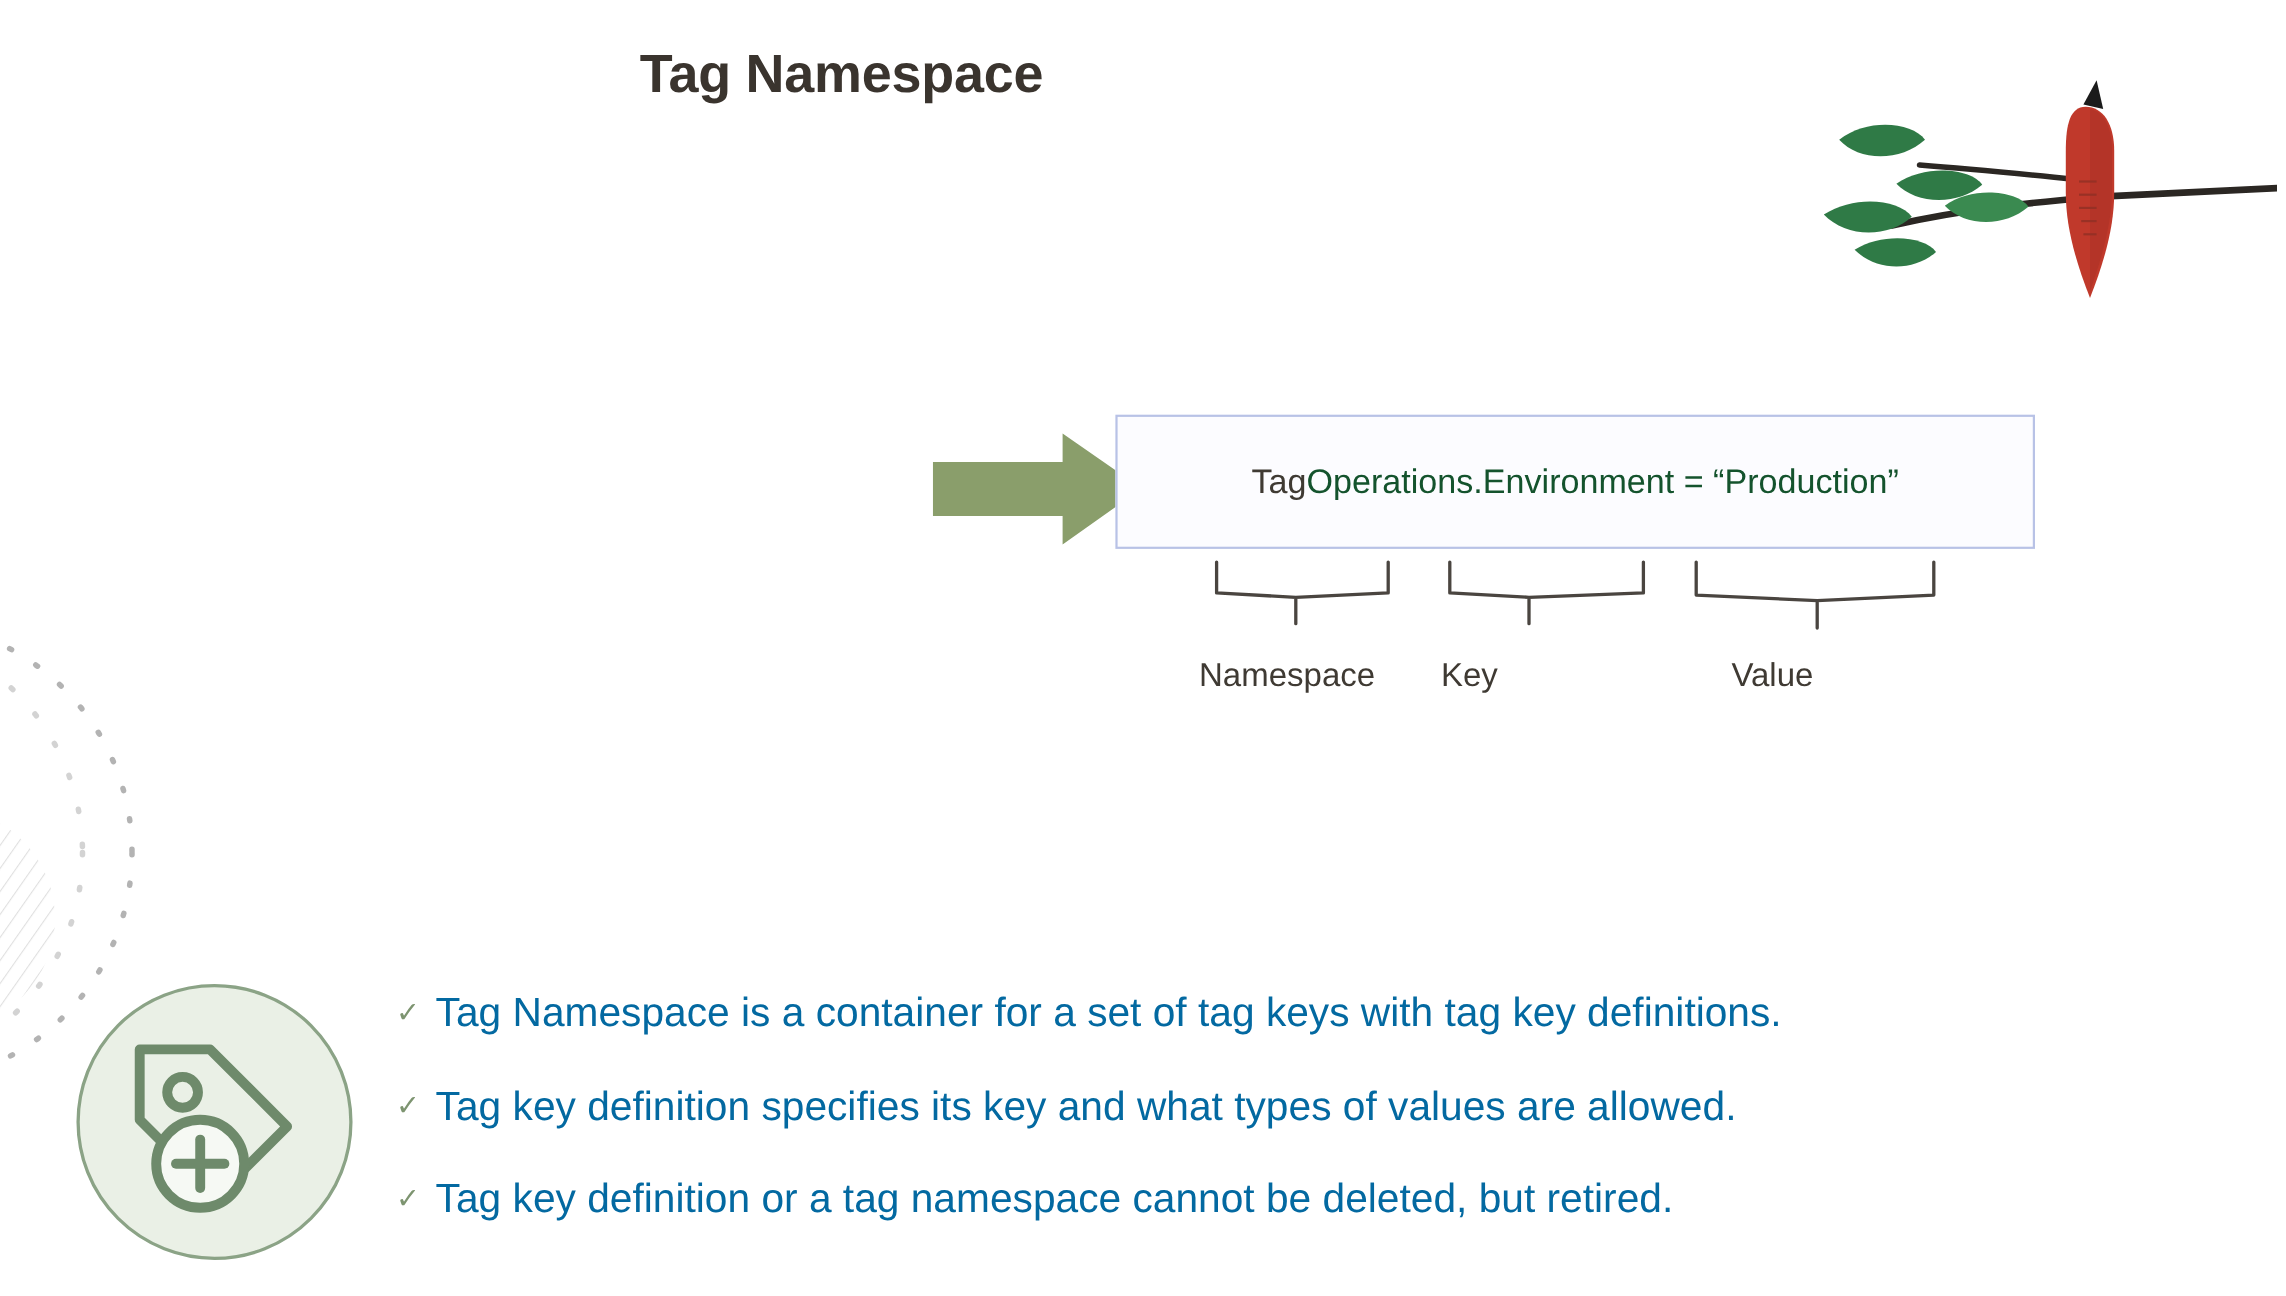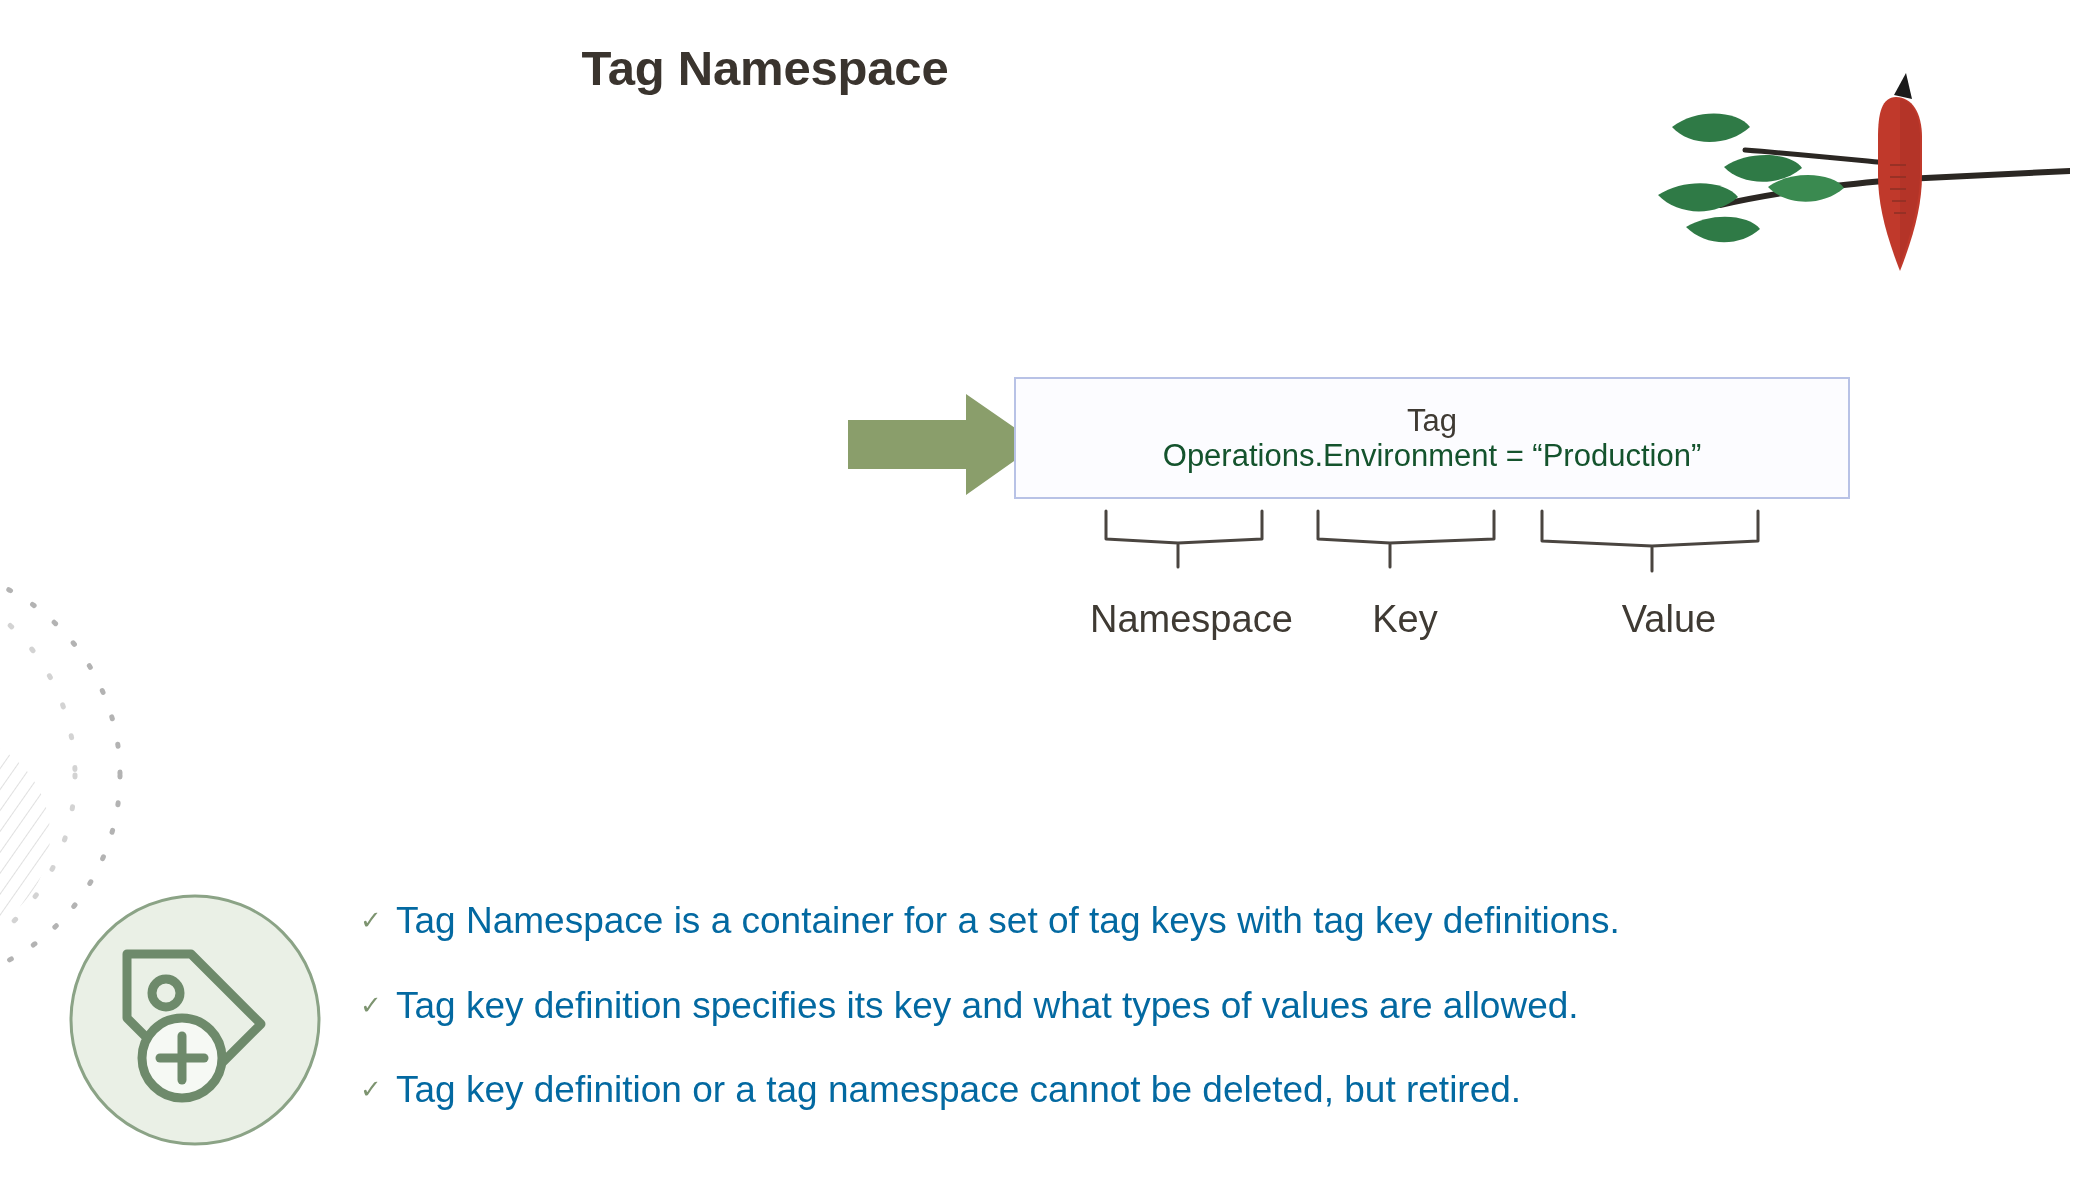--- a/index.html
+++ b/index.html
@@ -113,21 +113,21 @@
   .tag-box {
     position: absolute;
     left: 1014px;
     top: 377px;
     width: 836px;
     height: 122px;
     background: #fcfcff;
     border: 2px solid #b8c2e6;
     box-sizing: border-box;
     display: flex;
-    flex-direction: column;
+    flex-direction: row;
     align-items: center;
     justify-content: center;
   }
   .tag-line-1 {
     font-size: 31px;
     color: #3f3a33;
     line-height: 1.14;
     white-space: nowrap;
   }
   .tag-line-2 {
@@ -141,23 +141,22 @@
   .braces-layer {
     position: absolute;
     left: 1090px;
     top: 505px;
     width: 730px;
     height: 70px;
   }
   .brace-label {
     position: absolute;
     top: 598px;
-    font-size: 38px;
-    color: #3f3a33;
-    text-align: center;
+    font-size: 30px;
+    color: #3f3a33;
     white-space: nowrap;
   }
   .brace-label.ns    { left: 1090px; width: 190px; }
   .brace-label.key   { left: 1310px; width: 190px; }
   .brace-label.value { left: 1574px; width: 190px; }
 
   
   .tag-icon-circle {
     position: absolute;
     left: 65px;

